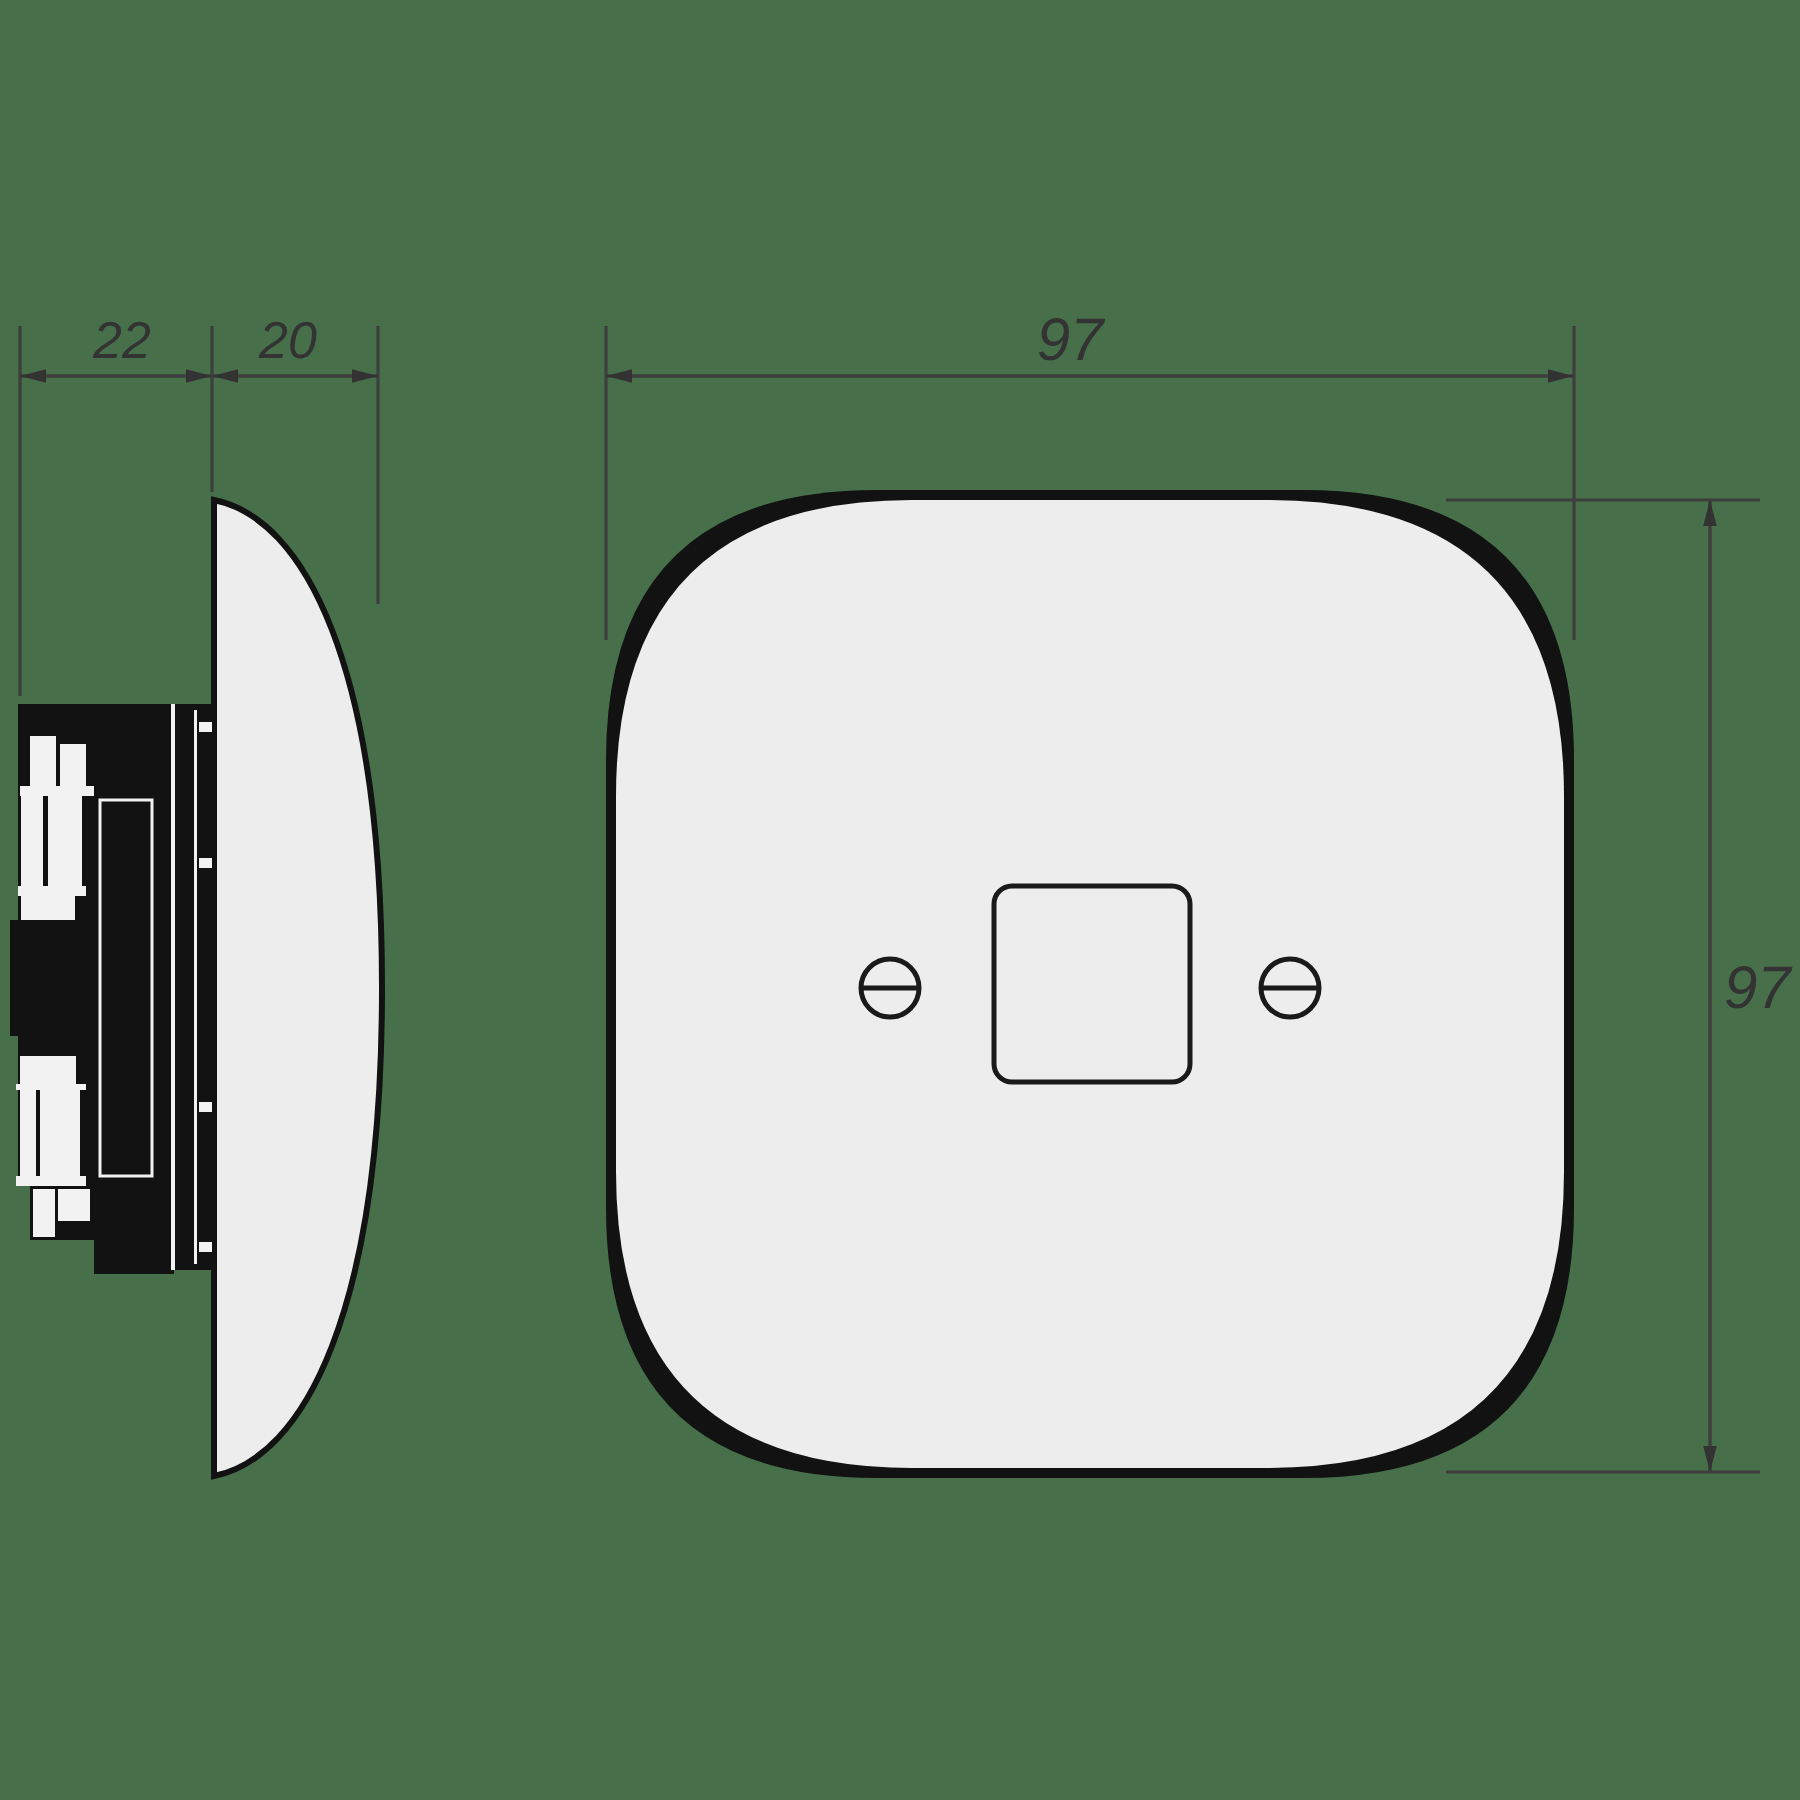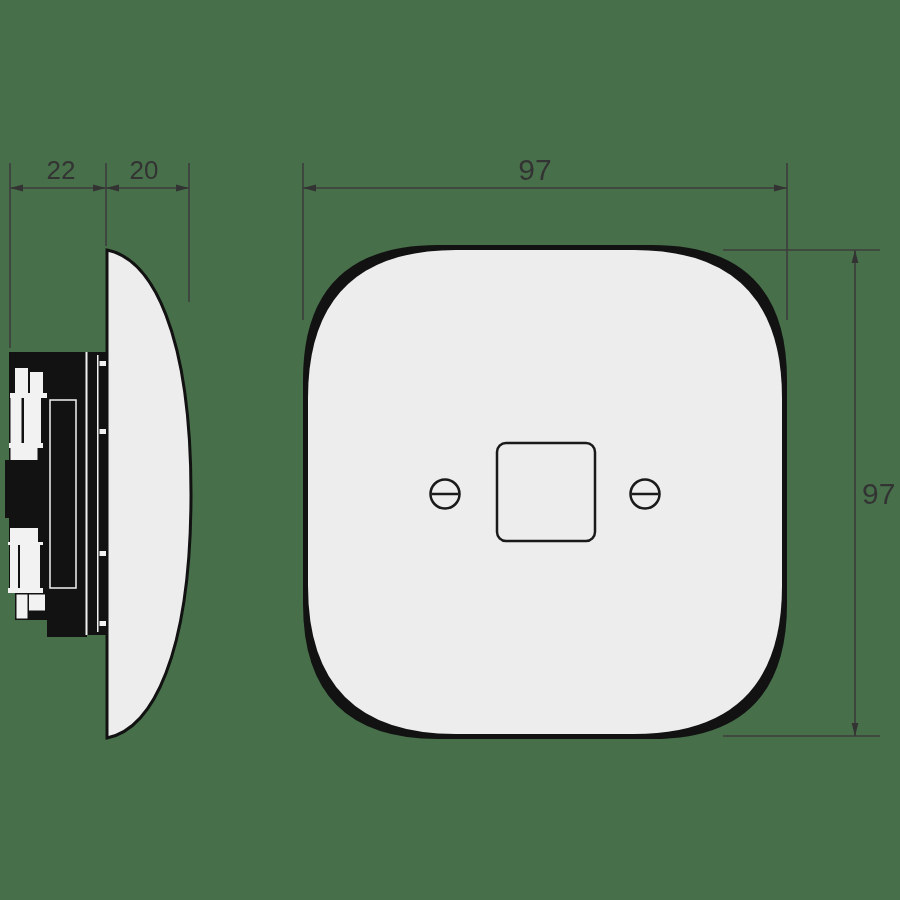--- a/index.html
+++ b/index.html
@@ -9,21 +9,21 @@
     --cutout:#f2f2f2;
     --dim-line:#3d3d3d;
     --dim-text:#333333;
   }
   html,body{margin:0;padding:0;}
   body{
     width:900px;height:900px;overflow:hidden;
     background:var(--background);
     font-family:"Liberation Sans", sans-serif;
   }
-  .stage{position:relative;width:900px;height:900px;}
+  .stage{position:relative;width:900px;height:900px;font-style:italic;}
   svg{display:block;}
   .ink{fill:var(--ink);stroke:none;}
   .cutout{fill:var(--cutout);stroke:none;}
   .cutout-stroke{fill:none;stroke:var(--cutout);stroke-width:1.5;}
   .plate{fill:var(--plate-fill);}
   .plate-outline{fill:var(--plate-fill);stroke:var(--ink);stroke-width:3;}
   .thin-ink{fill:none;stroke:#1a1a1a;stroke-width:2.5;}
   .extline{stroke:var(--dim-line);stroke-width:1.6;fill:none;}
   .dimline{stroke:var(--dim-line);stroke-width:1.7;fill:none;}
   .arrow{fill:var(--dim-text);stroke:none;}

